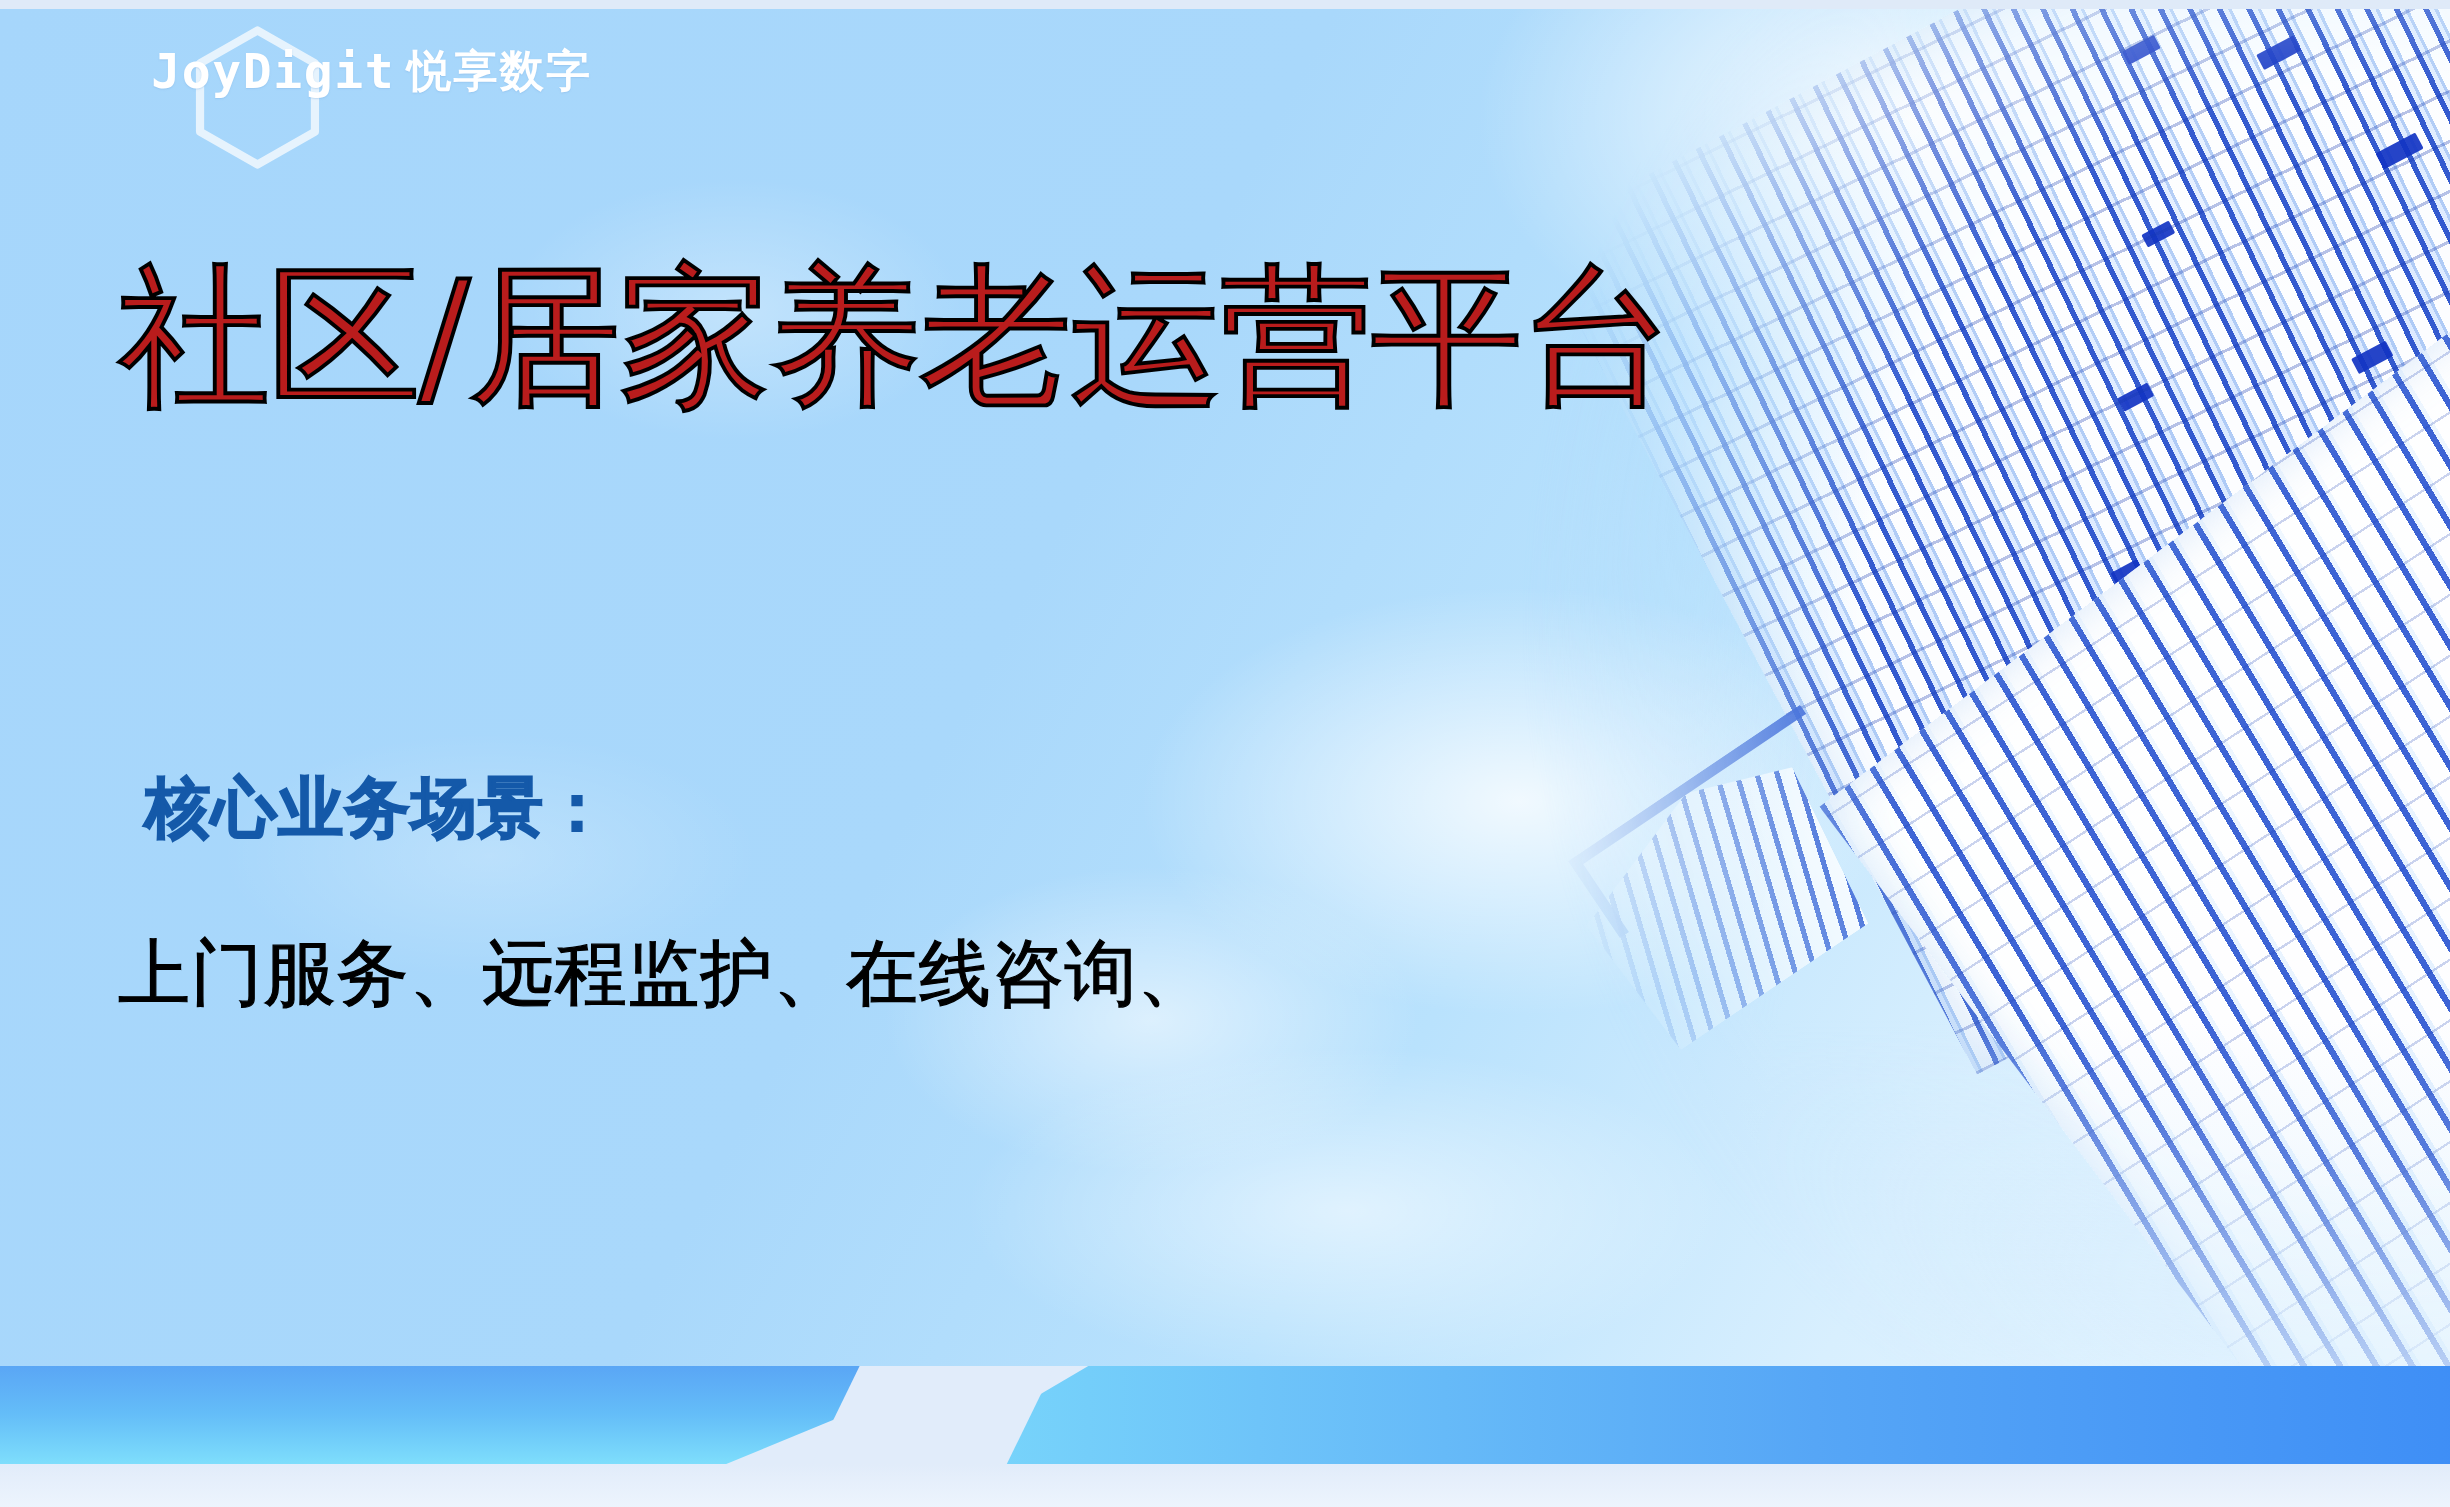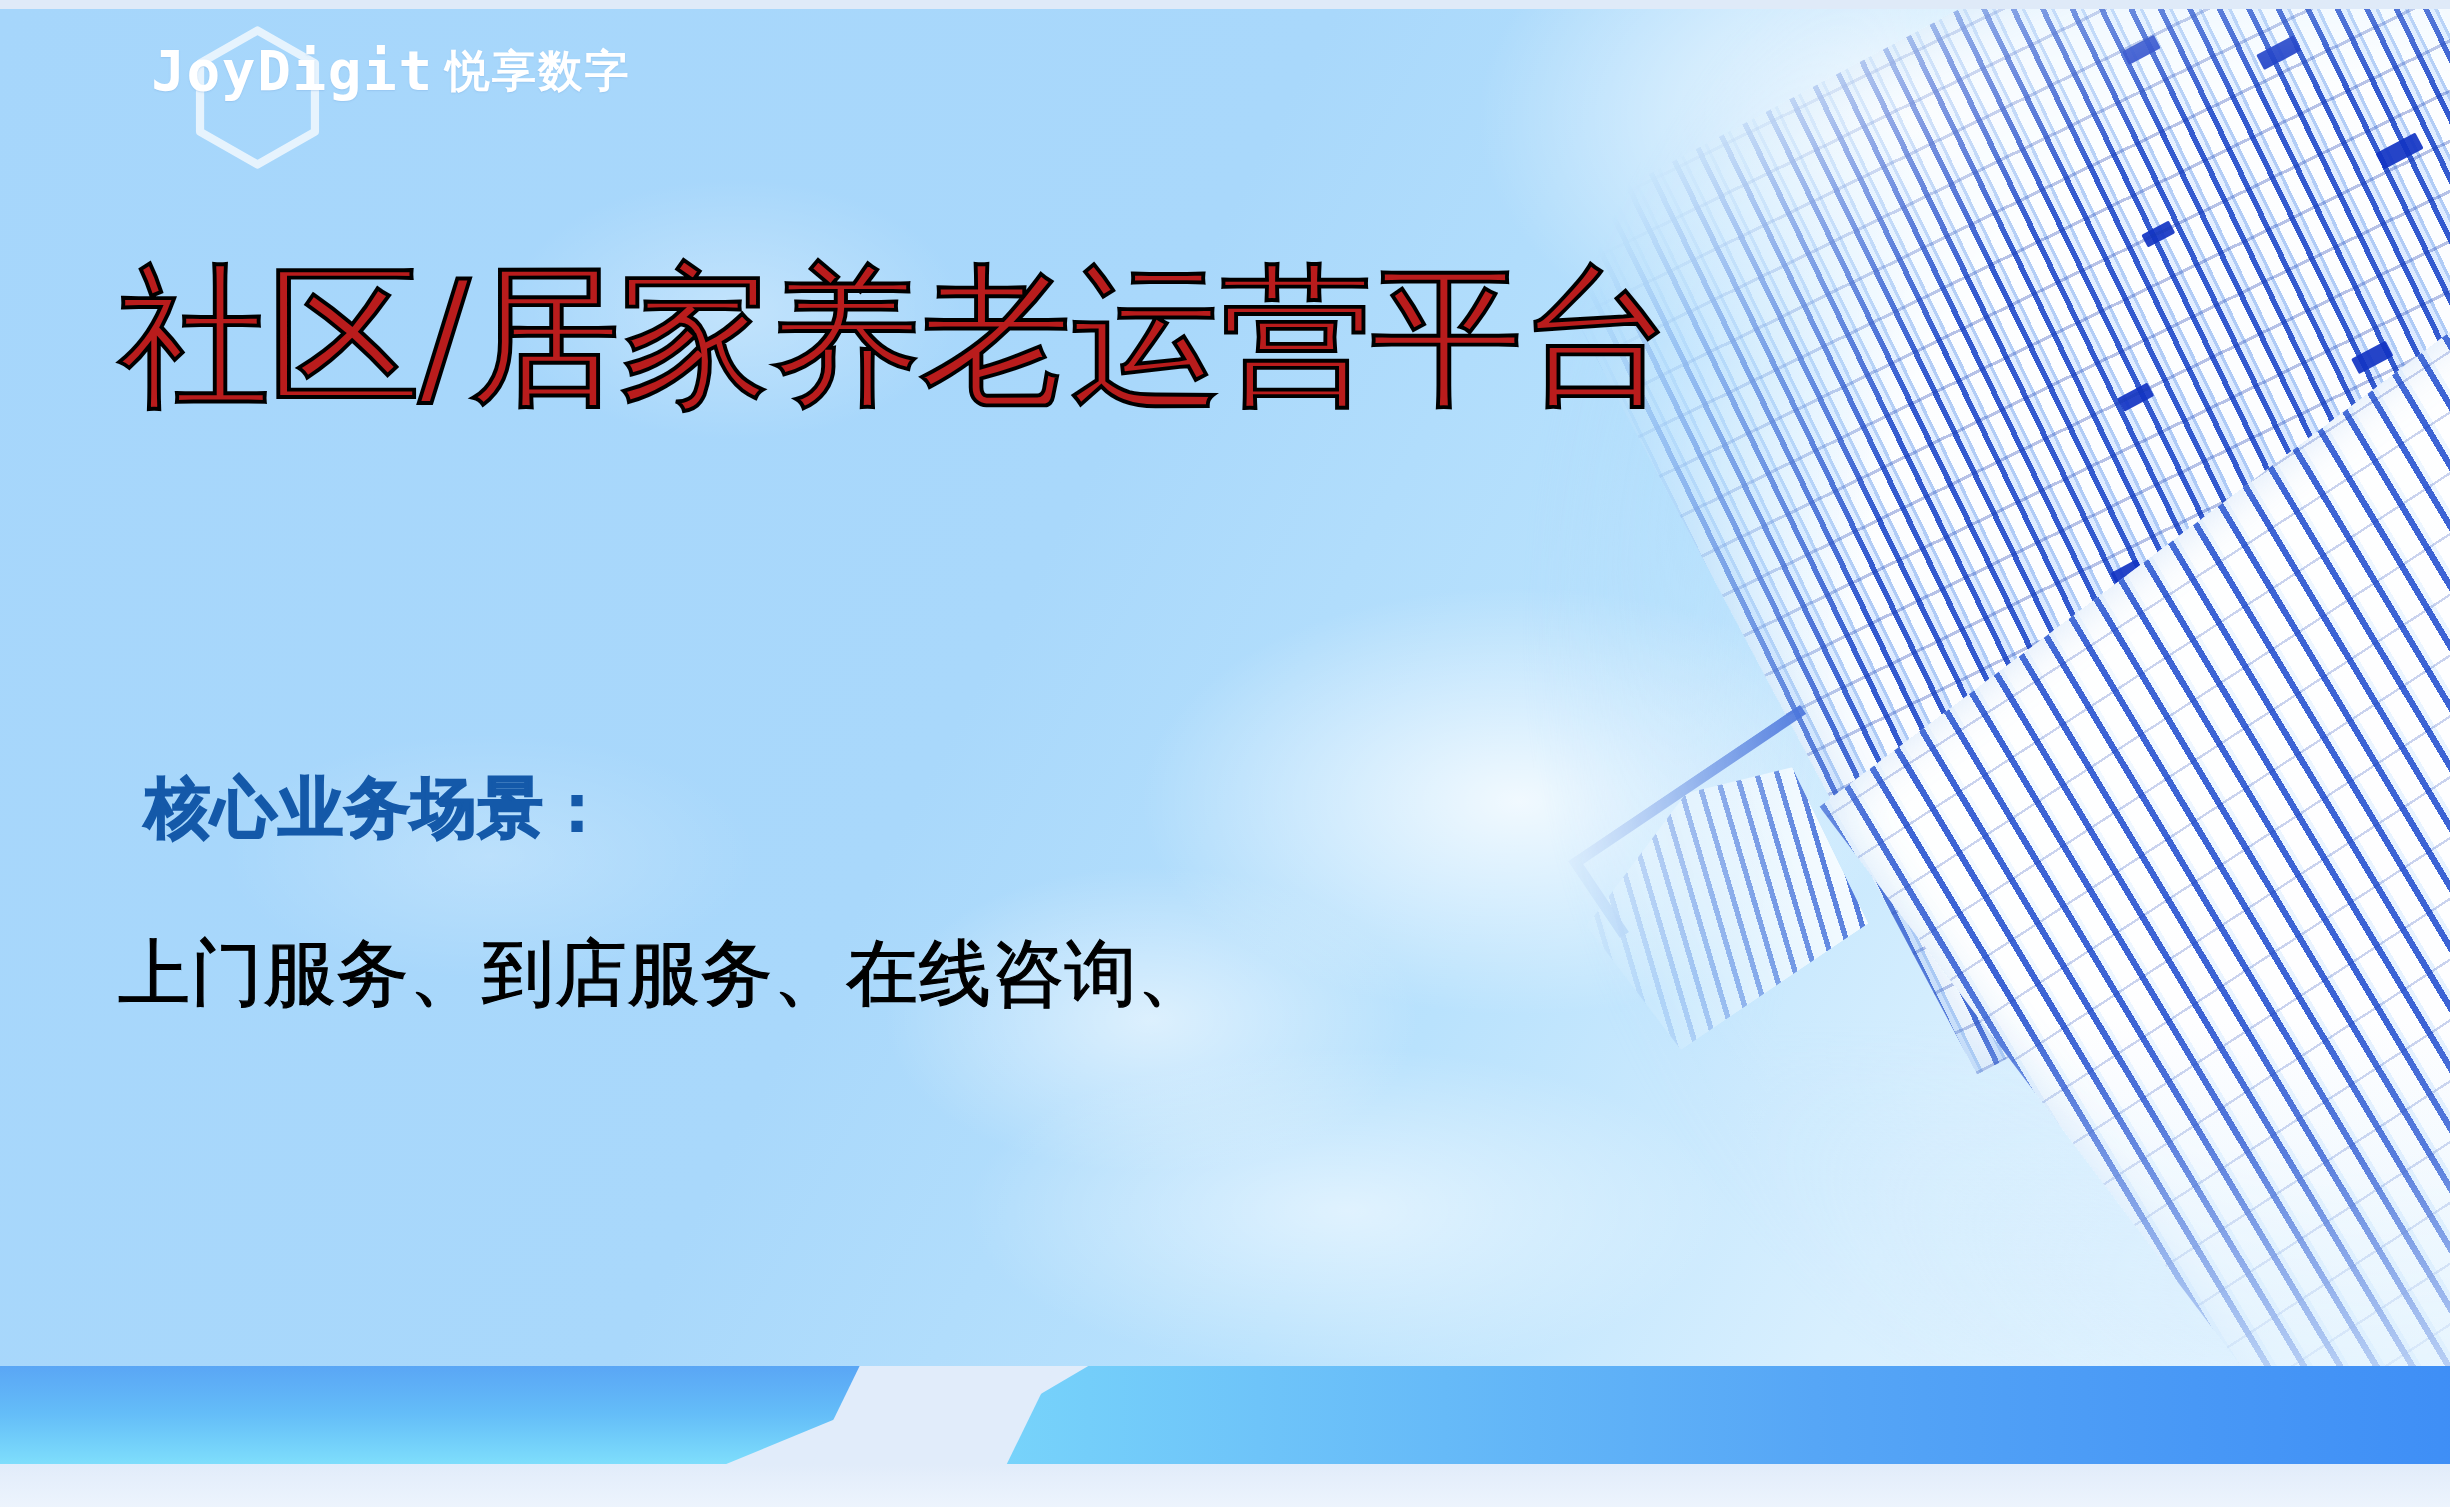--- a/index.html
+++ b/index.html
@@ -161,21 +161,21 @@
     position:absolute;
     left:44px; top:-3.1px;
     width:137px; height:145px;
     z-index:-1;
     opacity:.72;
   }
   .logo-hex svg { width:100%; height:100%; display:block; }
   .logo-word {
     font-family:"DejaVu Sans Mono","Liberation Mono",monospace;
     font-weight:bold;
-    font-size:56px;
+    font-size:48px;
     letter-spacing:1.6px;
     color:#ffffff;
     line-height:1;
     text-shadow:0 0.8px 1.6px rgba(120,170,220,.35);
     position:relative;
     padding-left:6.2px;
   }
   .logo-cn {
     font-family:"DejaVu Sans","Liberation Sans",sans-serif;
     font-weight:bold;
@@ -304,21 +304,21 @@
     </div>
     <div class="logo-word">JoyDigit</div>
     <div class="logo-cn">悦享数字</div>
   </div>
 
   <h1 class="headline">社区/居家养老运营平台</h1>
 
   <h2 class="section-heading">核心业务场景：</h2>
 
   <div class="body-list">
-    <div class="body-line">上门服务、到店服务、在线咨询、</div>
+    <div class="body-line">上门服务、远程监护、在线咨询、</div>
   </div>
 
   <div class="bottom-area">
     <div class="band-left"></div>
     <div class="band-right"></div>
     <div class="band-gap"></div>
     <div class="band-base"></div>
   </div>
 
 </div>

